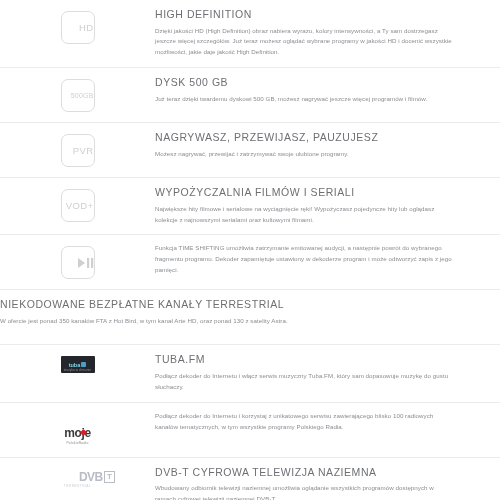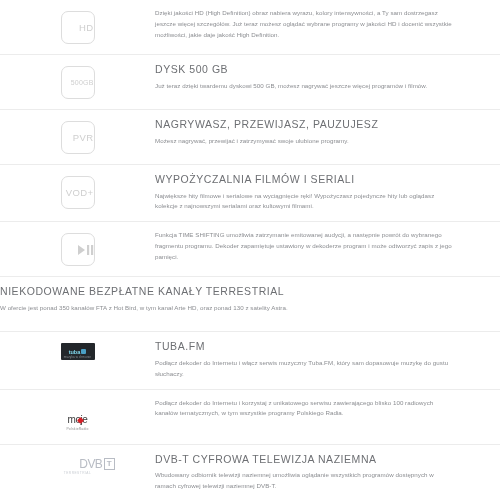--- a/index.html
+++ b/index.html
@@ -89,22 +89,22 @@
   .logo-moje {
     width: 40px; height: 24px;
     position: relative;
     display: flex;
     flex-direction: column;
     align-items: center;
     justify-content: center;
   }
   .logo-moje .m-word {
     color: #3b3b3b;
-    font-size: 10px;
-    font-weight: normal;
+    font-size: 12px;
+    font-weight: bold;
     letter-spacing: -0.4px;
     line-height: 1;
     position: relative;
     margin-top: 21px;
   }
   .logo-moje .m-heart {
     position: absolute;
     width: 5px; height: 5px;
     background: #d62027;
     right: 4.5px;
@@ -127,21 +127,21 @@
     justify-content: center;
   }
   .logo-dvbt .d-row {
     display: flex;
     align-items: center;
     gap: 1.5px;
   }
   .logo-dvbt .d-word {
     color: #b8bcc4;
     font-size: 12px;
-    font-weight: normal;
+    font-weight: bold;
     letter-spacing: -0.6px;
     line-height: 1;
     margin-left: 39px;
   }
   .logo-dvbt .d-box {
     border: 1.4px solid #b8bcc4;
     color: #b8bcc4;
     font-size: 8px;
     font-weight: bold;
     width: 11px; height: 12px;
@@ -180,20 +180,21 @@
 <body>
 
 <div class="feature-list">
     <div class="feature-row">
       <div class="icon-cell">
         <div class="badge">
           <div>HD</div>
         </div>
       </div>
       <div class="text-cell">
+        <div class="feature-title">HIGH DEFINITION</div>
         <div class="feature-desc">Dzięki jakości HD (High Definition) obraz nabiera wyrazu, kolory intensywności, a Ty sam dostrzegasz jeszcze więcej szczegółów. Już teraz możesz oglądać wybrane programy w jakości HD i docenić wszystkie możliwości, jakie daje jakość High Definition.</div>
       </div>
     </div>
     <div class="feature-row">
       <div class="icon-cell">
         <div class="badge two-line">
           <div>500</div>
           <div>GB</div>
         </div>
       </div>

